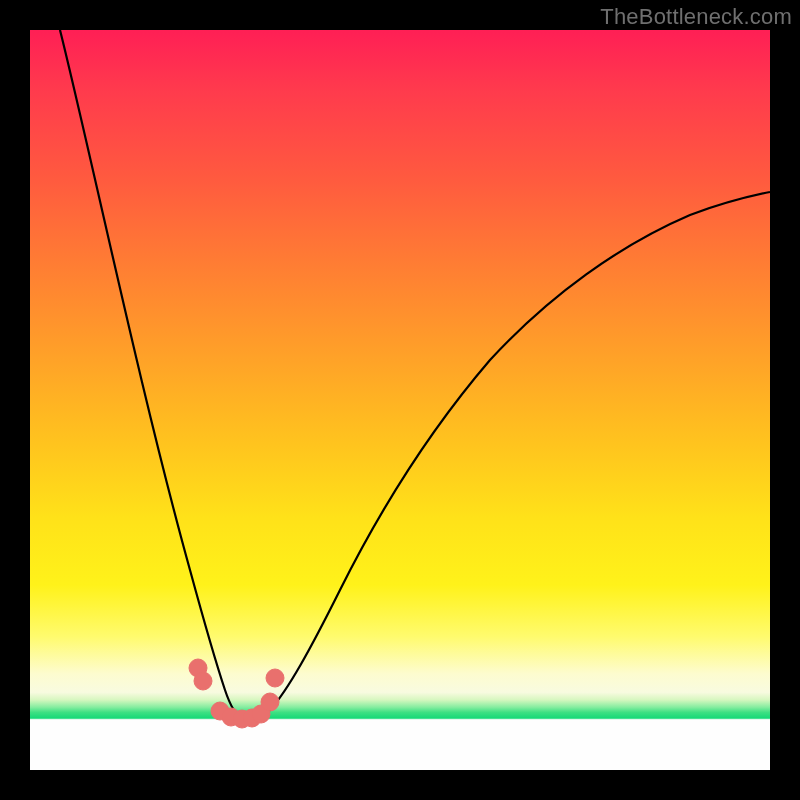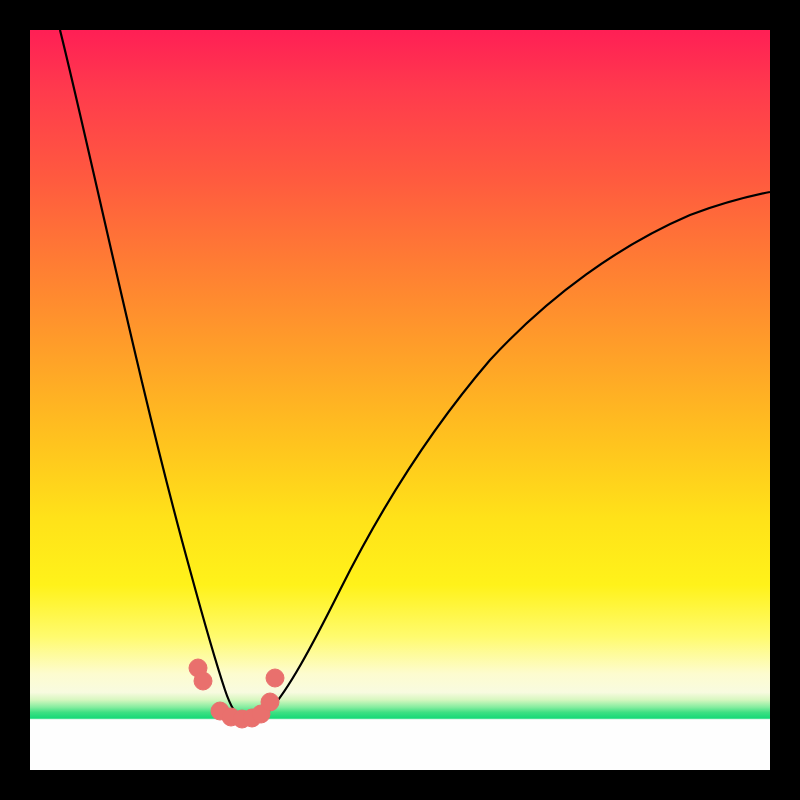--- a/index.html
+++ b/index.html
@@ -62,20 +62,21 @@
     width: 740px;
     height: 740px;
     overflow: visible;
   }
 </style>
 </head>
 <body>
 
 <div class="frame">
 
+  <div class="watermark">TheBottleneck.com</div>
 
   <div class="plot">
 
     <svg class="curve" viewBox="0 0 740 740" preserveAspectRatio="none">
 
       <path fill="none" stroke="#000000" stroke-width="2.2" d="M 30 0
                C 60 120, 110 360, 160 540
                C 175 595, 185 630, 195 660
                C 200 675, 205 685, 212 688
                C 222 690, 232 688, 240 680

